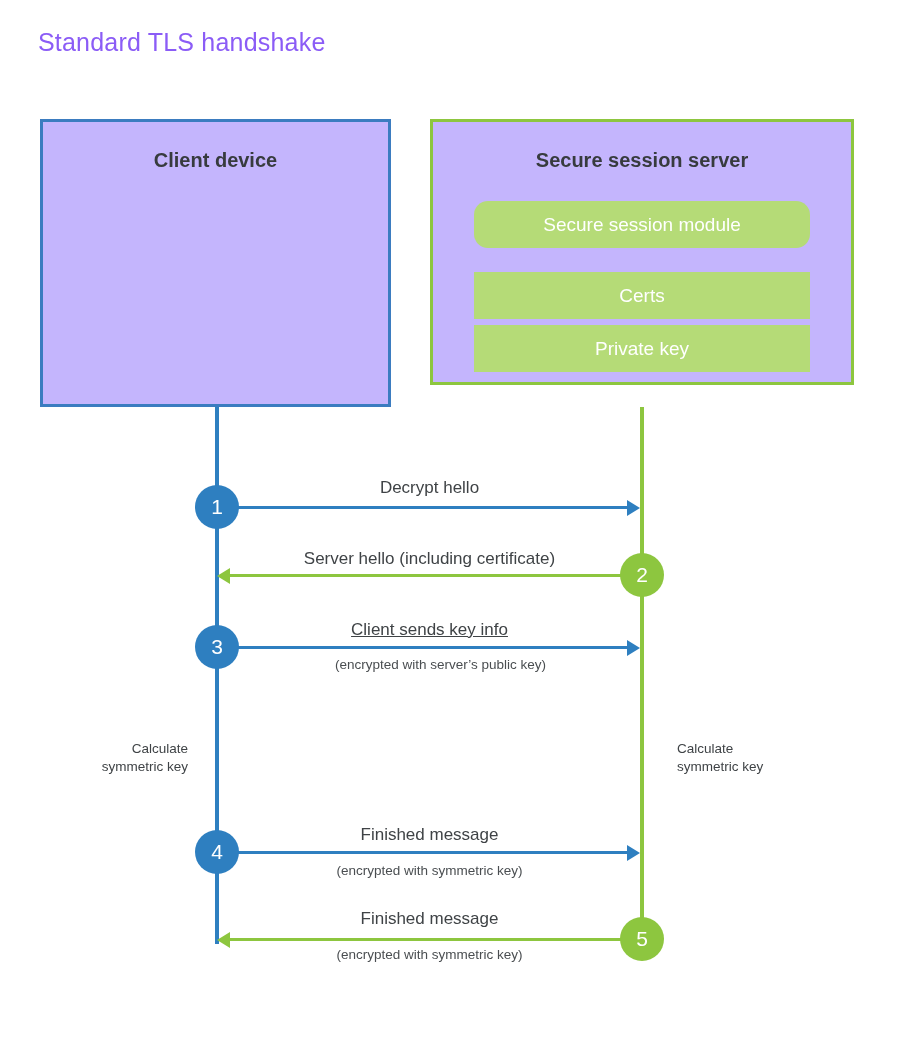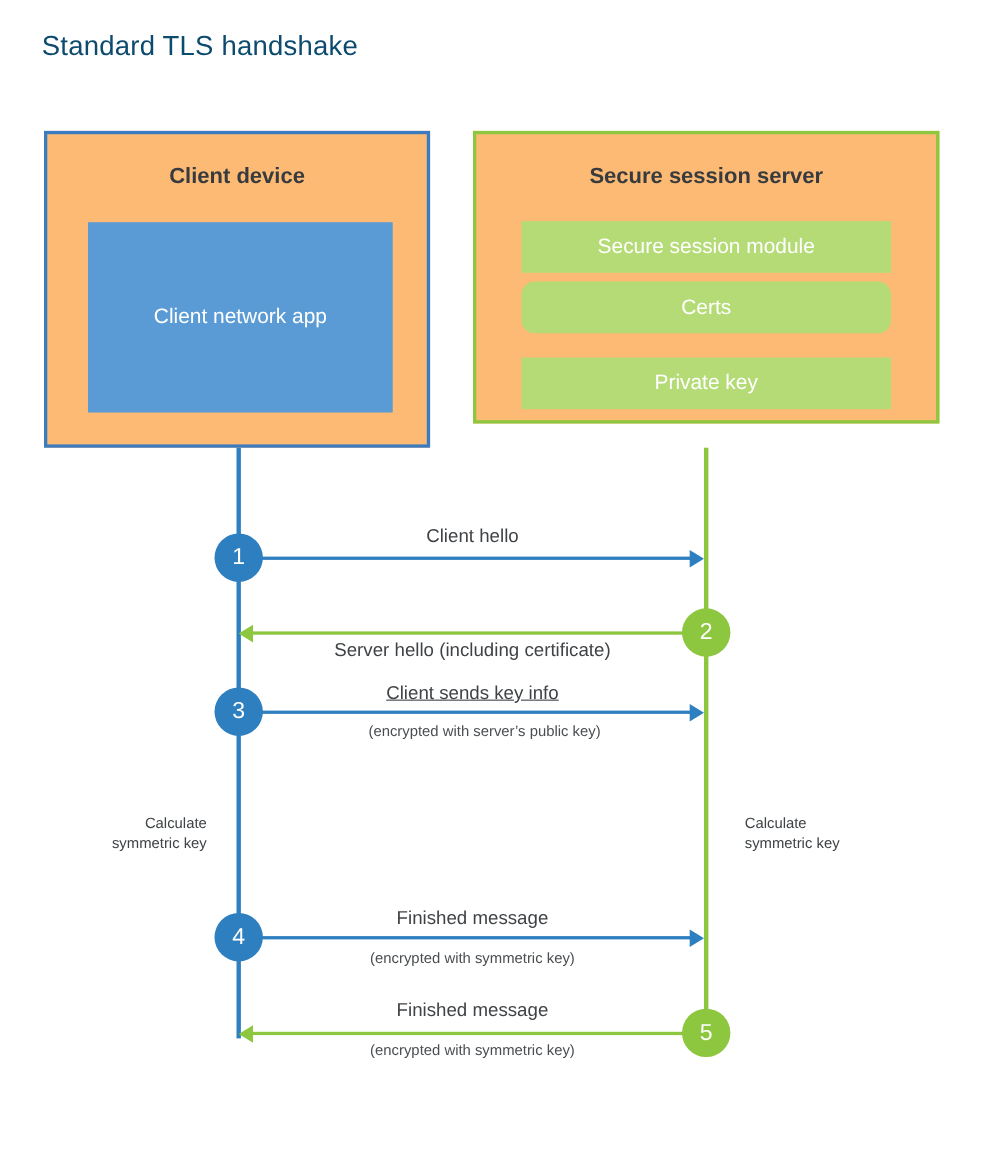--- a/index.html
+++ b/index.html
@@ -19,29 +19,29 @@
     overflow: hidden;
   }
 
   
   .title {
     position: absolute;
     left: 38px;
     top: 28px;
     font-size: 25px;
     font-weight: 400;
-    color: #0c4a6e;
+    color: #8b5cf6;
     letter-spacing: 0.2px;
     white-space: nowrap;
   }
 
   
   .party-box {
     position: absolute;
-    background: #fdba74;
+    background: #c4b5fd;
     box-sizing: border-box;
   }
   .party-box.client {
     left: 40px;
     top: 119px;
     width: 351px;
     height: 288px;
     border: 3px solid #3b7cc0;
   }
   .party-box.server {
@@ -85,22 +85,22 @@
     left: 41px;
     width: 336px;
     height: 47px;
     background: #b5db77;
     display: flex;
     align-items: center;
     justify-content: center;
     color: #ffffff;
     font-size: 19px;
   }
-  .server-bar.b0 { top: 79px; }
-  .server-bar.b1 { top: 134px; border-radius: 12px; }
+  .server-bar.b0 { top: 79px; border-radius: 14px; }
+  .server-bar.b1 { top: 150px; }
   .server-bar.b2 { top: 203px; }
 
   
   .lifeline {
     position: absolute;
     width: 4px;
   }
   .lifeline.client {
     left: 215px;
     top: 407px;
@@ -174,39 +174,38 @@
 </style>
 </head>
 <body>
 
 <div id="page">
 
   <div class="title">Standard TLS handshake</div>
 
   <div class="party-box client">
     <div class="party-title">Client device</div>
-    <div class="client-app">Client network app</div>
   </div>
 
   <div class="party-box server">
     <div class="party-title">Secure session server</div>
     <div class="server-bar b0">Secure session module</div>
     <div class="server-bar b1">Certs</div>
     <div class="server-bar b2">Private key</div>
   </div>
 
   <div class="lifeline client"></div>
   <div class="lifeline server"></div>
 
-  <div class="msg-label" style="left:217px; top:478px; width:425px;">Client hello</div>
+  <div class="msg-label" style="left:217px; top:478px; width:425px;">Decrypt hello</div>
   <div class="msg-line blue" style="left:217px; top:506px; width:411px;"></div>
   <div class="arrowhead right blue" style="left:627px; top:499.5px;"></div>
   <div class="step-circle blue" style="left:195px; top:485px;">1</div>
 
-  <div class="msg-label" style="left:217px; top:549px; width:425px;margin-top:32px;">Server hello (including certificate)</div>
+  <div class="msg-label" style="left:217px; top:549px; width:425px;">Server hello (including certificate)</div>
   <div class="msg-line green" style="left:230px; top:574px; width:412px;"></div>
   <div class="arrowhead left green" style="left:217px; top:567.5px;"></div>
   <div class="step-circle green" style="left:620px; top:553px;">2</div>
 
   <div class="msg-label" style="left:217px; top:620px; width:425px;text-decoration:underline;">Client sends key info</div>
   <div class="msg-line blue" style="left:217px; top:646px; width:411px;"></div>
   <div class="arrowhead right blue" style="left:627px; top:639.5px;"></div>
   <div class="msg-sublabel" style="left:228px; top:657px; width:425px;">(encrypted with server’s public key)</div>
   <div class="step-circle blue" style="left:195px; top:625px;">3</div>
 

